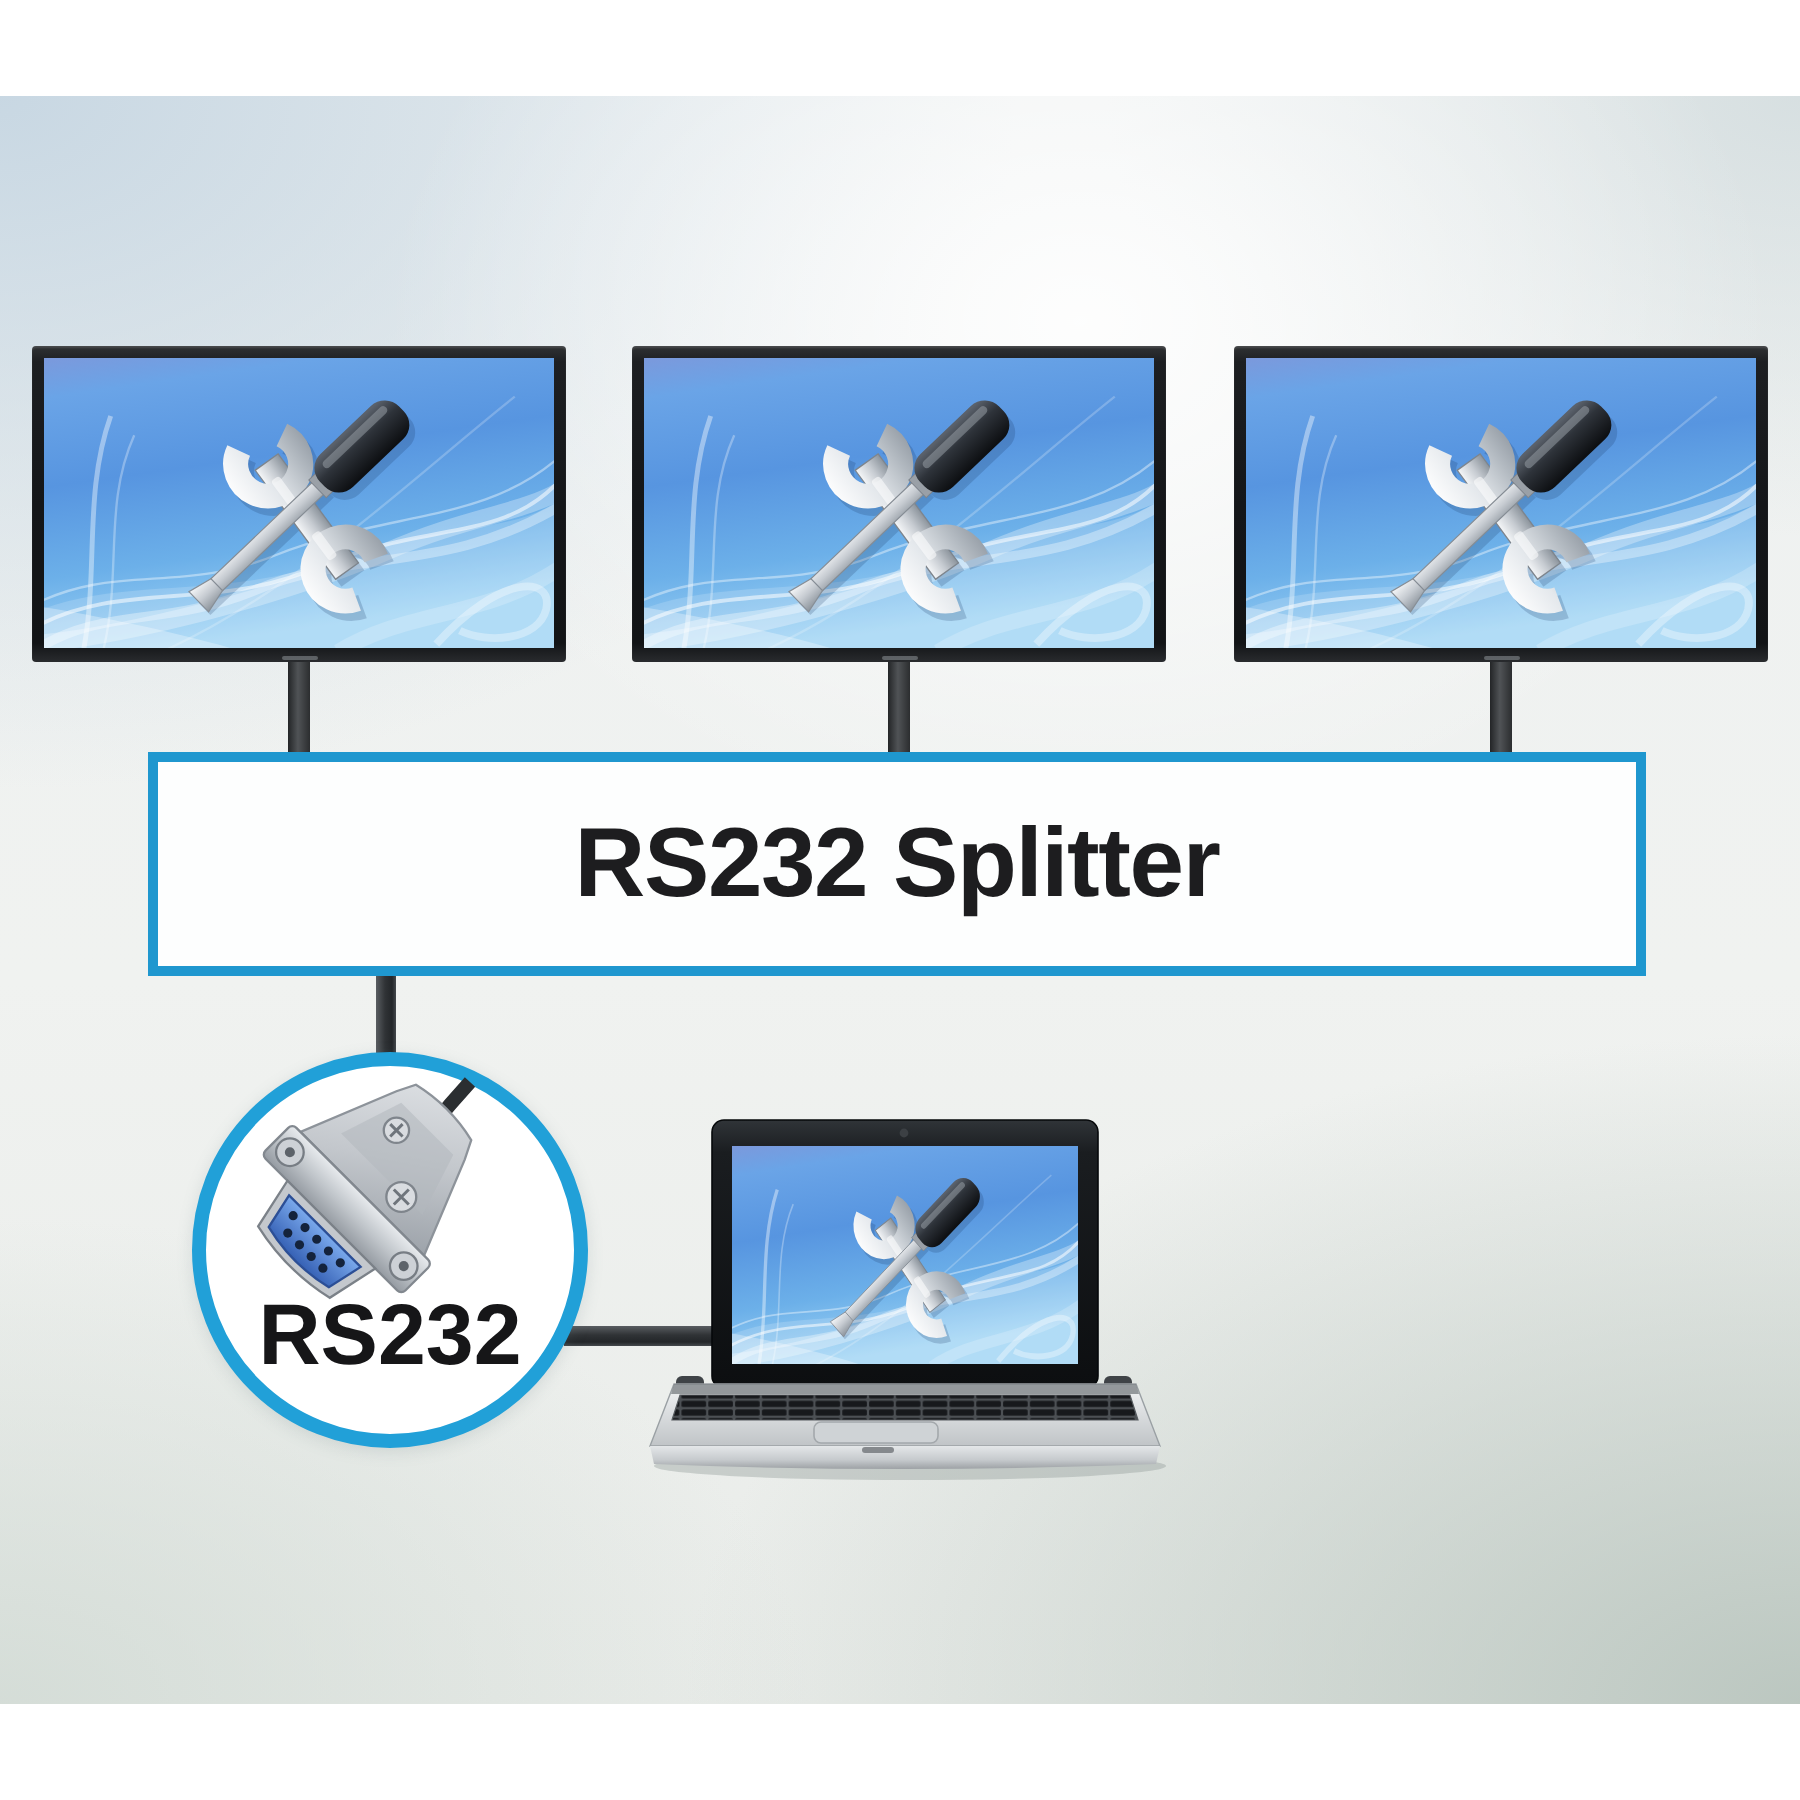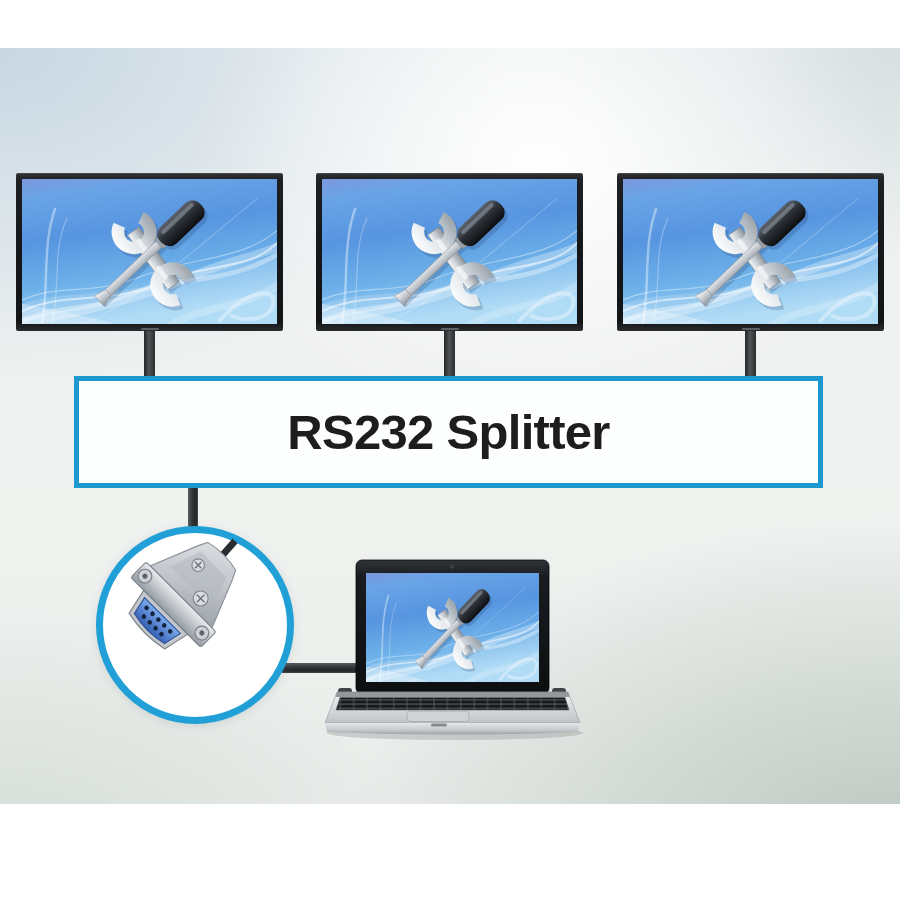--- a/index.html
+++ b/index.html
@@ -1,16 +1,16 @@
 <!DOCTYPE html>
 <html><head>
 <meta charset="utf-8">
 <style>
   html,body{margin:0;padding:0;background:#ffffff;}
-  #canvas{position:relative;width:900px;height:804px;background:#ffffff;overflow:hidden;
+  #canvas{position:relative;width:900px;height:900px;background:#ffffff;overflow:hidden;
           font-family:"Liberation Sans","DejaVu Sans",sans-serif;}
   .scene{position:absolute;left:0;top:48px;width:900px;height:804px;
     background:
       radial-gradient(ellipse 560px 420px at 60% 14%, rgba(255,255,255,0.9), rgba(255,255,255,0) 62%),
       radial-gradient(ellipse 820px 560px at 0% 0%, rgba(198,214,226,0.95), rgba(198,214,226,0) 62%),
       radial-gradient(ellipse 600px 380px at 100% 0%, rgba(209,219,221,0.8), rgba(209,219,221,0) 58%),
       radial-gradient(ellipse 900px 540px at 100% 100%, rgba(185,197,190,0.95), rgba(185,197,190,0) 62%),
       radial-gradient(ellipse 700px 420px at 0% 100%, rgba(209,218,212,0.85), rgba(209,218,212,0) 58%),
       linear-gradient(180deg, #eef1f1 0%, #f0f2f0 55%, #e9ece9 100%);
   }
@@ -213,20 +213,21 @@
             <circle cx="0" cy="18" r="2"></circle>
           <circle cx="7.2" cy="18" r="2"></circle>
             <circle cx="14.5" cy="18" r="2"></circle>
           <circle cx="-10.8" cy="25" r="2"></circle>
             <circle cx="-3.6" cy="25" r="2"></circle>
           <circle cx="3.6" cy="25" r="2"></circle>
             <circle cx="10.8" cy="25" r="2"></circle>
         </g>
       </g>
     </svg>
+    <div id="adapter-label" class="lbl">RS232</div>
   </div>
 
   <div id="laptop">
     <svg viewBox="0 0 320 215">
       <ellipse cx="155" cy="188" rx="128" ry="7" fill="#8e9995" opacity="0.38"></ellipse>
 
       <g>
         <rect x="56" y="15" width="193" height="134" rx="6" fill="url(#bezG)" stroke="#06080a" stroke-width="0.8"></rect>
         <circle cx="152" cy="21.5" r="2.2" fill="#3c4044"></circle>
         <g transform="translate(66,28) scale(0.66538,0.72667)">

